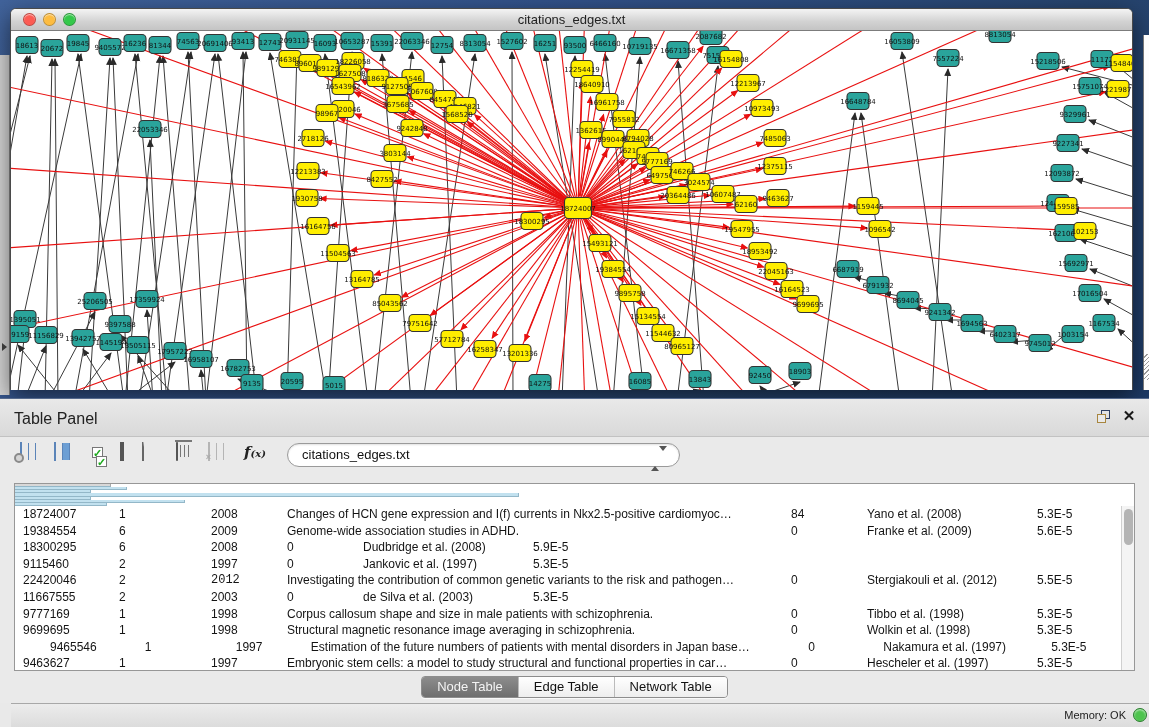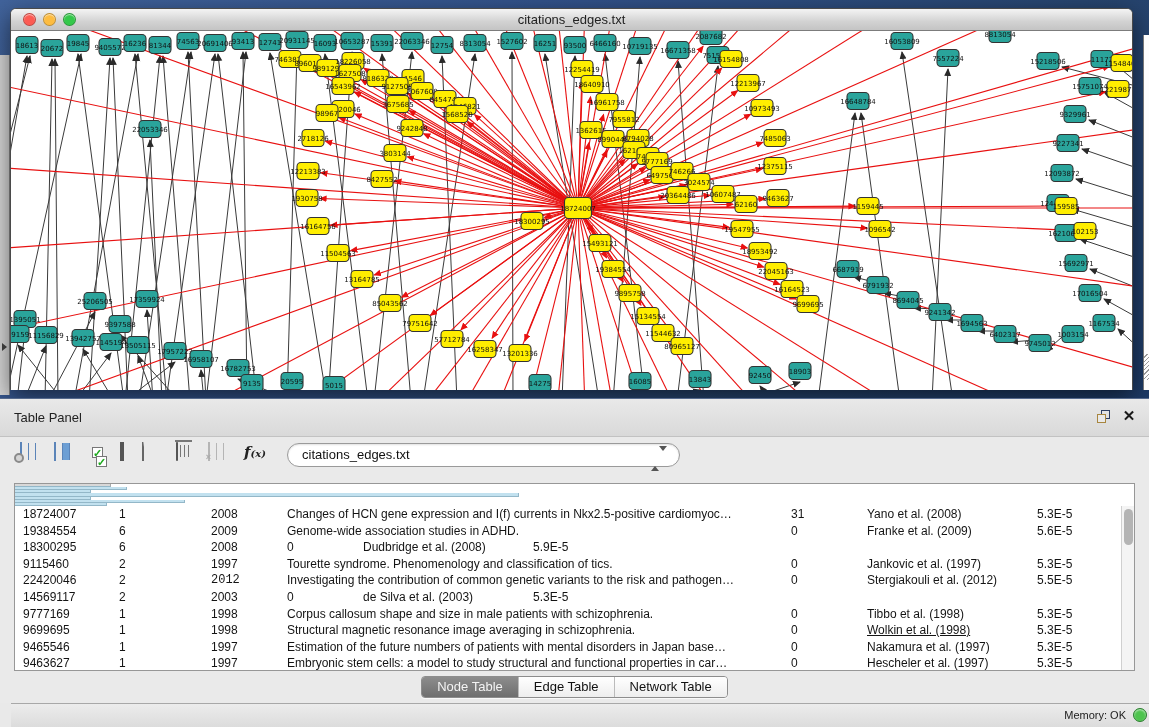--- a/index.html
+++ b/index.html
@@ -31,21 +31,21 @@
   .nlab{ font:7px "DejaVu Sans", sans-serif; fill:#111; text-anchor:middle; }
   .sliver { position:absolute; left:1143px; top:35px; width:6px; height:355px;
     background:#fdfdfd; border-left:1px solid #777; }
   .sliver .grip { position:absolute; left:0; bottom:10px; width:6px; height:26px;
     background:repeating-linear-gradient(135deg,#fff 0 2px,#999 2px 3px); }
   
   .tpanel { position:absolute; left:0; top:398px; width:1149px; height:305px;
     background:#eaeaea; border-top:1px solid #55698c; }
   .tptitle { height:38px; background:linear-gradient(#e9e9e9,#d9d9d9);
     border-bottom:1px solid #c2c2c2; position:relative; }
-  .tptitle .lbl { position:absolute; left:14px; top:11px; font-size:13px; color:#222; }
+  .tptitle .lbl { position:absolute; left:14px; top:11px; font-size:16px; color:#222; }
   .float-btn { position:absolute; right:38px; top:11px; width:14px; height:14px; cursor:default; }
   .float-btn .sq1 { position:absolute; left:4px; top:0; width:9px; height:9px; border:1.5px solid #2e3f63; }
   .float-btn .sq2 { position:absolute; left:0; top:4px; width:9px; height:9px; border:1.5px solid #a8863f; background:#e9e9e9; }
   .close-btn { position:absolute; right:12px; top:9px; width:16px; height:16px;
     font-size:15px; font-weight:bold; color:#1a1a1a; text-align:center; line-height:16px; }
   .toolbar { position:relative; height:44px; }
   .ticon { position:absolute; top:6px; width:28px; height:28px; }
   .grid { width:22px; height:17px; border:1px solid #5b84b8; background:#f4f8fc; position:relative; margin-top:5px; }
   .grid .hd { position:absolute; left:0; top:0; width:100%; height:4px; background:#9fc0e2; border-bottom:1px solid #5b84b8; }
   .grid .v1,.grid .v2 { position:absolute; top:0; width:1px; height:100%; background:#5b84b8; }
@@ -942,21 +942,21 @@
         <div class="hcell" style="width: 76px;"><span class="sorttri">△</span><span>out_de…</span></div>
         <div class="hcell" style="width: 170px;"><span>short</span></div>
         <div class="hcell" style="width: 92px;"><span>pagerank</span></div>
       </div>
     <div id="tbody">
         <div class="trow">
           <div class="tcell" style="width: 96px;">18724007</div>
           <div class="tcell" style="width: 92px;">1</div>
           <div class="tcell" style="width: 76px;">2008</div>
           <div class="tcell" style="width: 504px;">Changes of HCN gene expression and I(f) currents in Nkx2.5-positive cardiomyoc…</div>
-          <div class="tcell" style="width: 76px;">31</div>
+          <div class="tcell" style="width: 76px;">84</div>
           <div class="tcell" style="width: 170px;">Yano et al. (2008)</div>
           <div class="tcell" style="width: 92px;">5.3E-5</div>
         </div>
         <div class="trow">
           <div class="tcell" style="width: 96px;">19384554</div>
           <div class="tcell" style="width: 92px;">6</div>
           <div class="tcell" style="width: 76px;">2009</div>
           <div class="tcell" style="width: 504px;">Genome-wide association studies in ADHD.</div>
           <div class="tcell" style="width: 76px;">0</div>
           <div class="tcell" style="width: 170px;">Franke et al. (2009)</div>
@@ -967,36 +967,35 @@
           <div class="tcell" style="width: 92px;">6</div>
           <div class="tcell" style="width: 76px;">2008</div>
           <div class="tcell" style="width: 76px;">0</div>
           <div class="tcell" style="width: 170px;">Dudbridge et al. (2008)</div>
           <div class="tcell" style="width: 92px;">5.9E-5</div>
         </div>
         <div class="trow">
           <div class="tcell" style="width: 96px;">9115460</div>
           <div class="tcell" style="width: 92px;">2</div>
           <div class="tcell" style="width: 76px;">1997</div>
-          <div class="tcell" style="width: 504px;">Tourette syndrome. Phenomenology and classification of tics.</div>
           <div class="tcell" style="width: 76px;">0</div>
           <div class="tcell" style="width: 170px;">Jankovic et al. (1997)</div>
           <div class="tcell" style="width: 92px;">5.3E-5</div>
         </div>
         <div class="trow">
           <div class="tcell" style="width: 96px;">22420046</div>
           <div class="tcell" style="width: 92px;">2</div>
           <div class="tcell" style="width: 76px; font-family: Liberation Mono, monospace;">2012</div>
           <div class="tcell" style="width: 504px;">Investigating the contribution of common genetic variants to the risk and pathogen…</div>
           <div class="tcell" style="width: 76px;">0</div>
           <div class="tcell" style="width: 170px;">Stergiakouli et al. (2012)</div>
           <div class="tcell" style="width: 92px;">5.5E-5</div>
         </div>
         <div class="trow">
-          <div class="tcell" style="width: 96px;">14569117</div>
+          <div class="tcell" style="width: 96px;">11667555</div>
           <div class="tcell" style="width: 92px;">2</div>
           <div class="tcell" style="width: 76px;">2003</div>
           <div class="tcell" style="width: 76px;">0</div>
           <div class="tcell" style="width: 170px;">de Silva et al. (2003)</div>
           <div class="tcell" style="width: 92px;">5.3E-5</div>
         </div>
         <div class="trow">
           <div class="tcell" style="width: 96px;">9777169</div>
           <div class="tcell" style="width: 92px;">1</div>
           <div class="tcell" style="width: 76px;">1998</div>
@@ -1004,25 +1003,25 @@
           <div class="tcell" style="width: 76px;">0</div>
           <div class="tcell" style="width: 170px;">Tibbo et al. (1998)</div>
           <div class="tcell" style="width: 92px;">5.3E-5</div>
         </div>
         <div class="trow">
           <div class="tcell" style="width: 96px;">9699695</div>
           <div class="tcell" style="width: 92px;">1</div>
           <div class="tcell" style="width: 76px;">1998</div>
           <div class="tcell" style="width: 504px;">Structural magnetic resonance image averaging in schizophrenia.</div>
           <div class="tcell" style="width: 76px;">0</div>
-          <div class="tcell" style="width: 170px; text-decoration: underline;">Wolkin et al. (1998)</div>
+          <div class="tcell" style="width: 170px;">Wolkin et al. (1998)</div>
           <div class="tcell" style="width: 92px;">5.3E-5</div>
         </div>
         <div class="trow">
-          <div class="tcell" style="width: 96px;">9465546</div>
+          <div class="tcell" style="width: 96px; margin-left: 27px;">9465546</div>
           <div class="tcell" style="width: 92px;">1</div>
           <div class="tcell" style="width: 76px;">1997</div>
           <div class="tcell" style="width: 504px;">Estimation of the future numbers of patients with mental disorders in Japan base…</div>
           <div class="tcell" style="width: 76px;">0</div>
           <div class="tcell" style="width: 170px;">Nakamura et al. (1997)</div>
           <div class="tcell" style="width: 92px;">5.3E-5</div>
         </div>
         <div class="trow">
           <div class="tcell" style="width: 96px;">9463627</div>
           <div class="tcell" style="width: 92px;">1</div>

